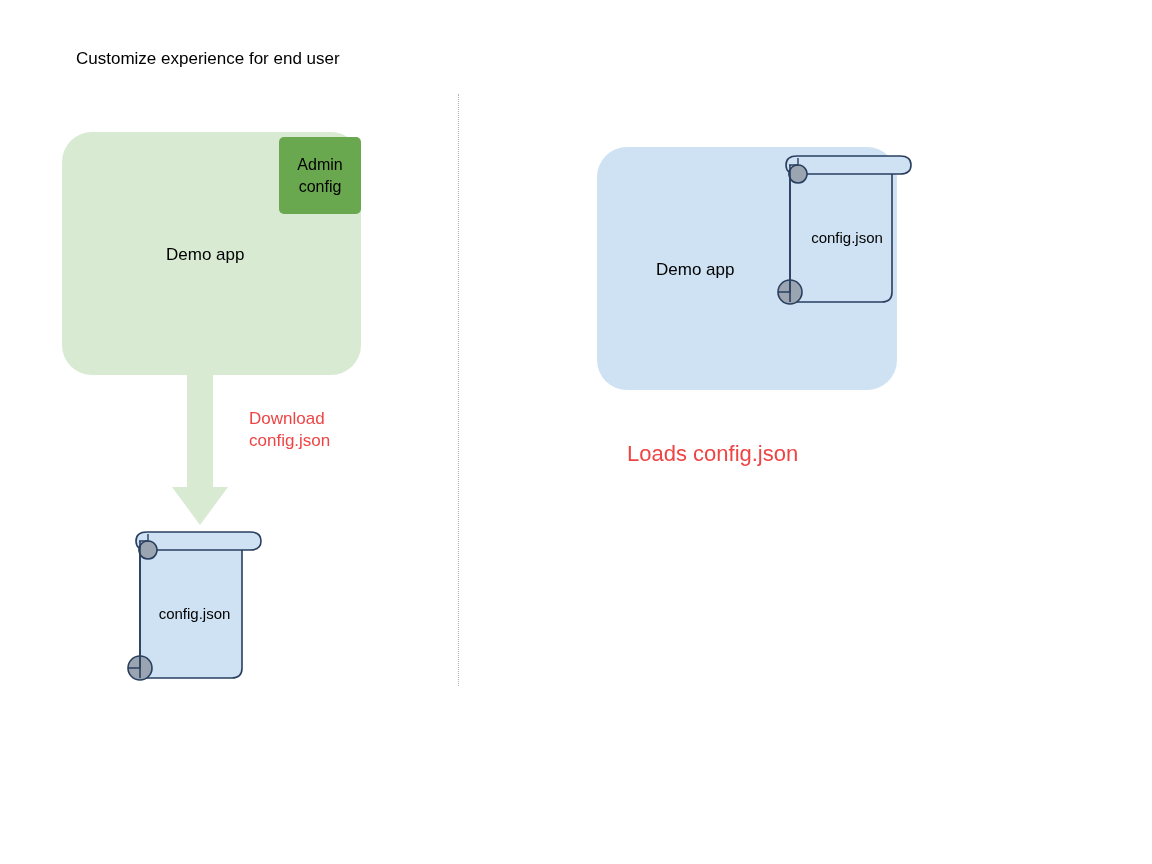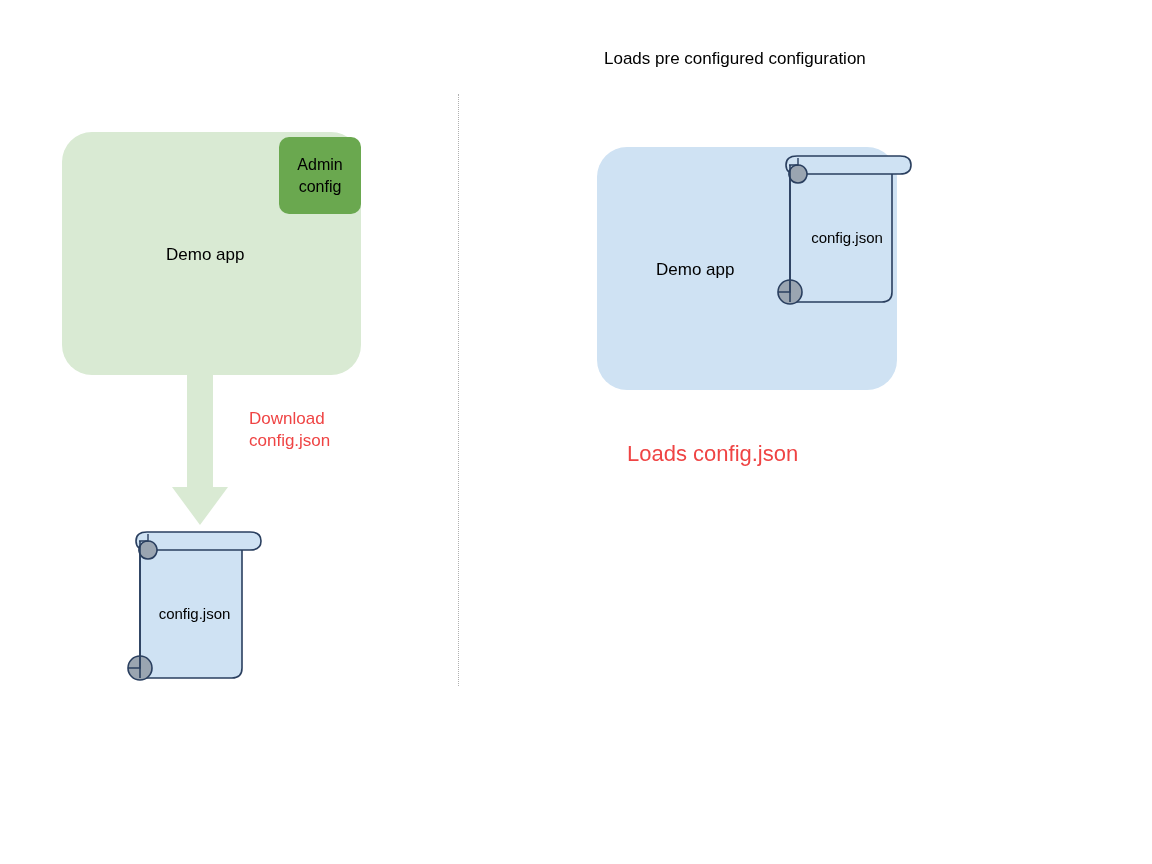--- a/index.html
+++ b/index.html
@@ -72,21 +72,21 @@
   #demo-app-label  { left: 656px; top: 259px; }
 
   
   #admin-panel {
     position: absolute;
     left: 279px;
     top: 137px;
     width: 82px;
     height: 77px;
     background: #6aa84f;
-    border-radius: 10px;
+    border-radius: 5px;
     display: flex;
     align-items: center;
     justify-content: center;
     text-align: center;
   }
   #admin-panel .chip-text {
     font-size: 16px;
     line-height: 22px;
     color: #000000;
   }
@@ -138,22 +138,22 @@
   #scroll-left  { left: 122px; top: 528px;  width: 145px; height: 162px; }
   #scroll-right { left: 772px; top: 152px;  width: 145px; height: 162px; }
   #scroll-left  .doc-label { left: 0; top: 76px; width: 145px; }
   #scroll-right .doc-label { left: 0; top: 76px; width: 150px; }
 </style>
 </head>
 <body>
 
 <div class="canvas">
 
-
-  <div class="section-title" id="title-right">Loads pre configured configuration</div>
+  <div class="section-title" id="title-left">Customize experience for end user</div>
+
 
   <div class="divider"></div>
 
   <div class="app-box" id="admin-app"></div>
 
   <div class="app-label" id="admin-app-label">Demo app</div>
 
   <div id="admin-panel">
     <div class="chip-text">
       <span>Admin</span><br>

